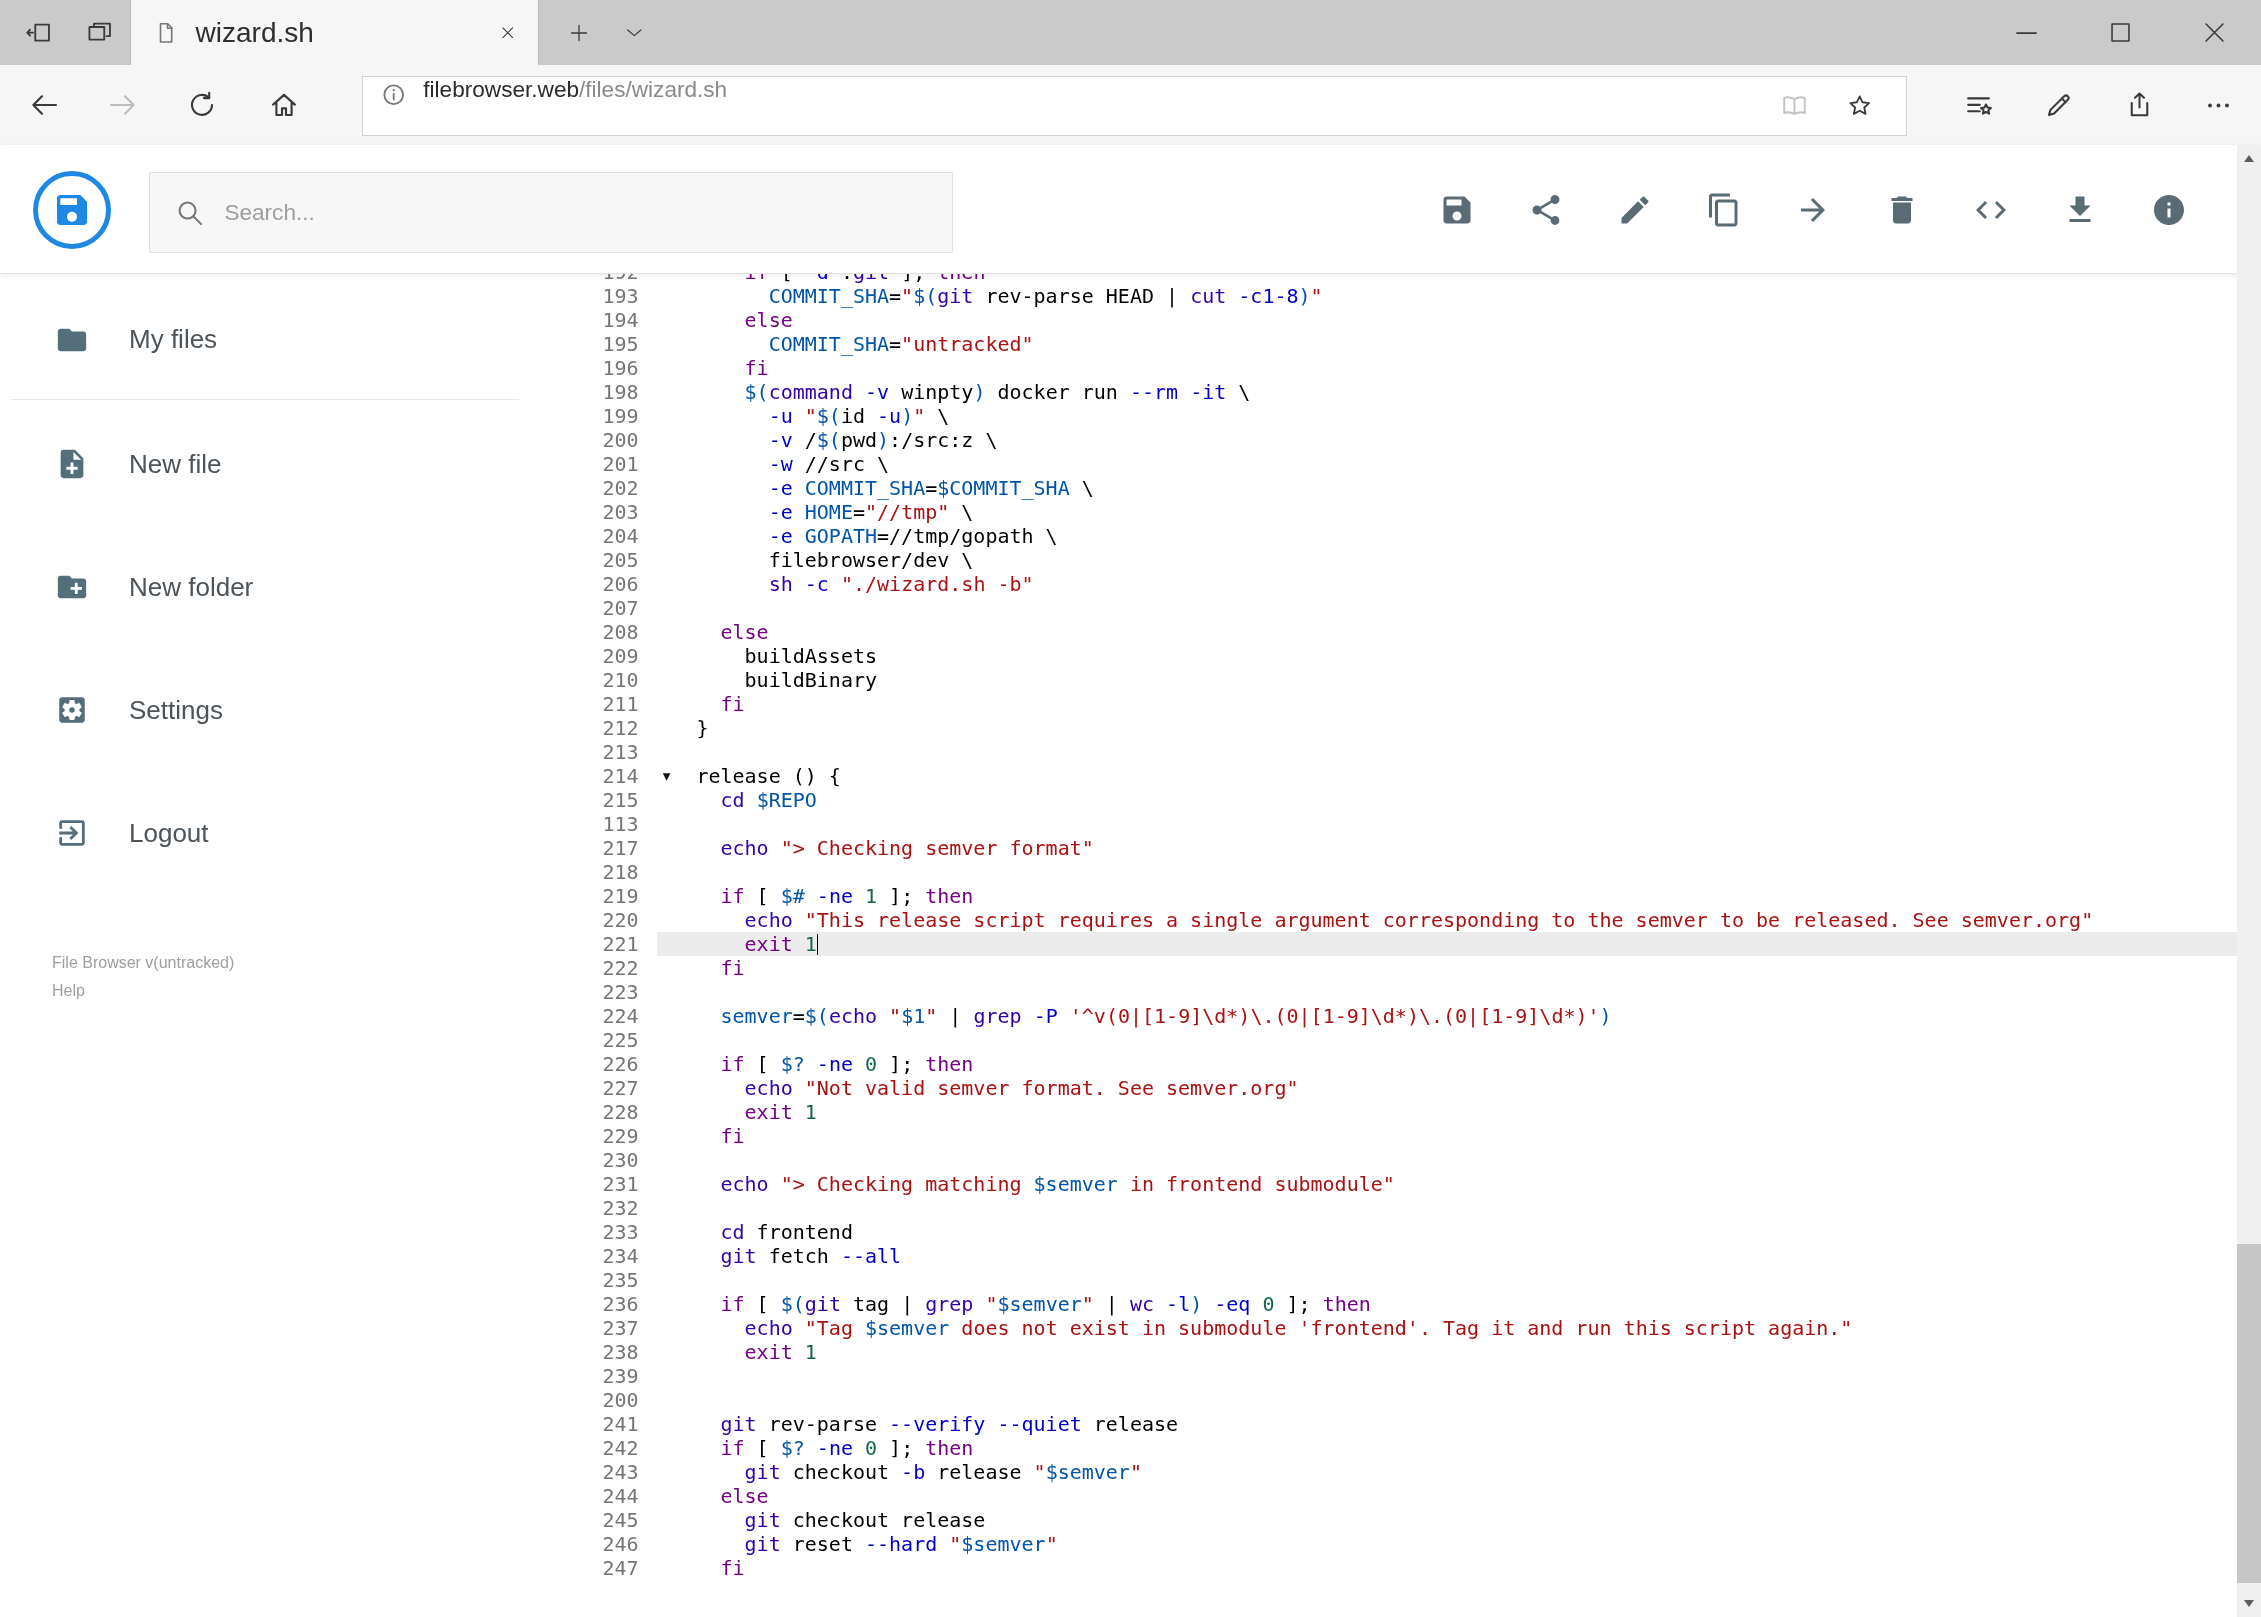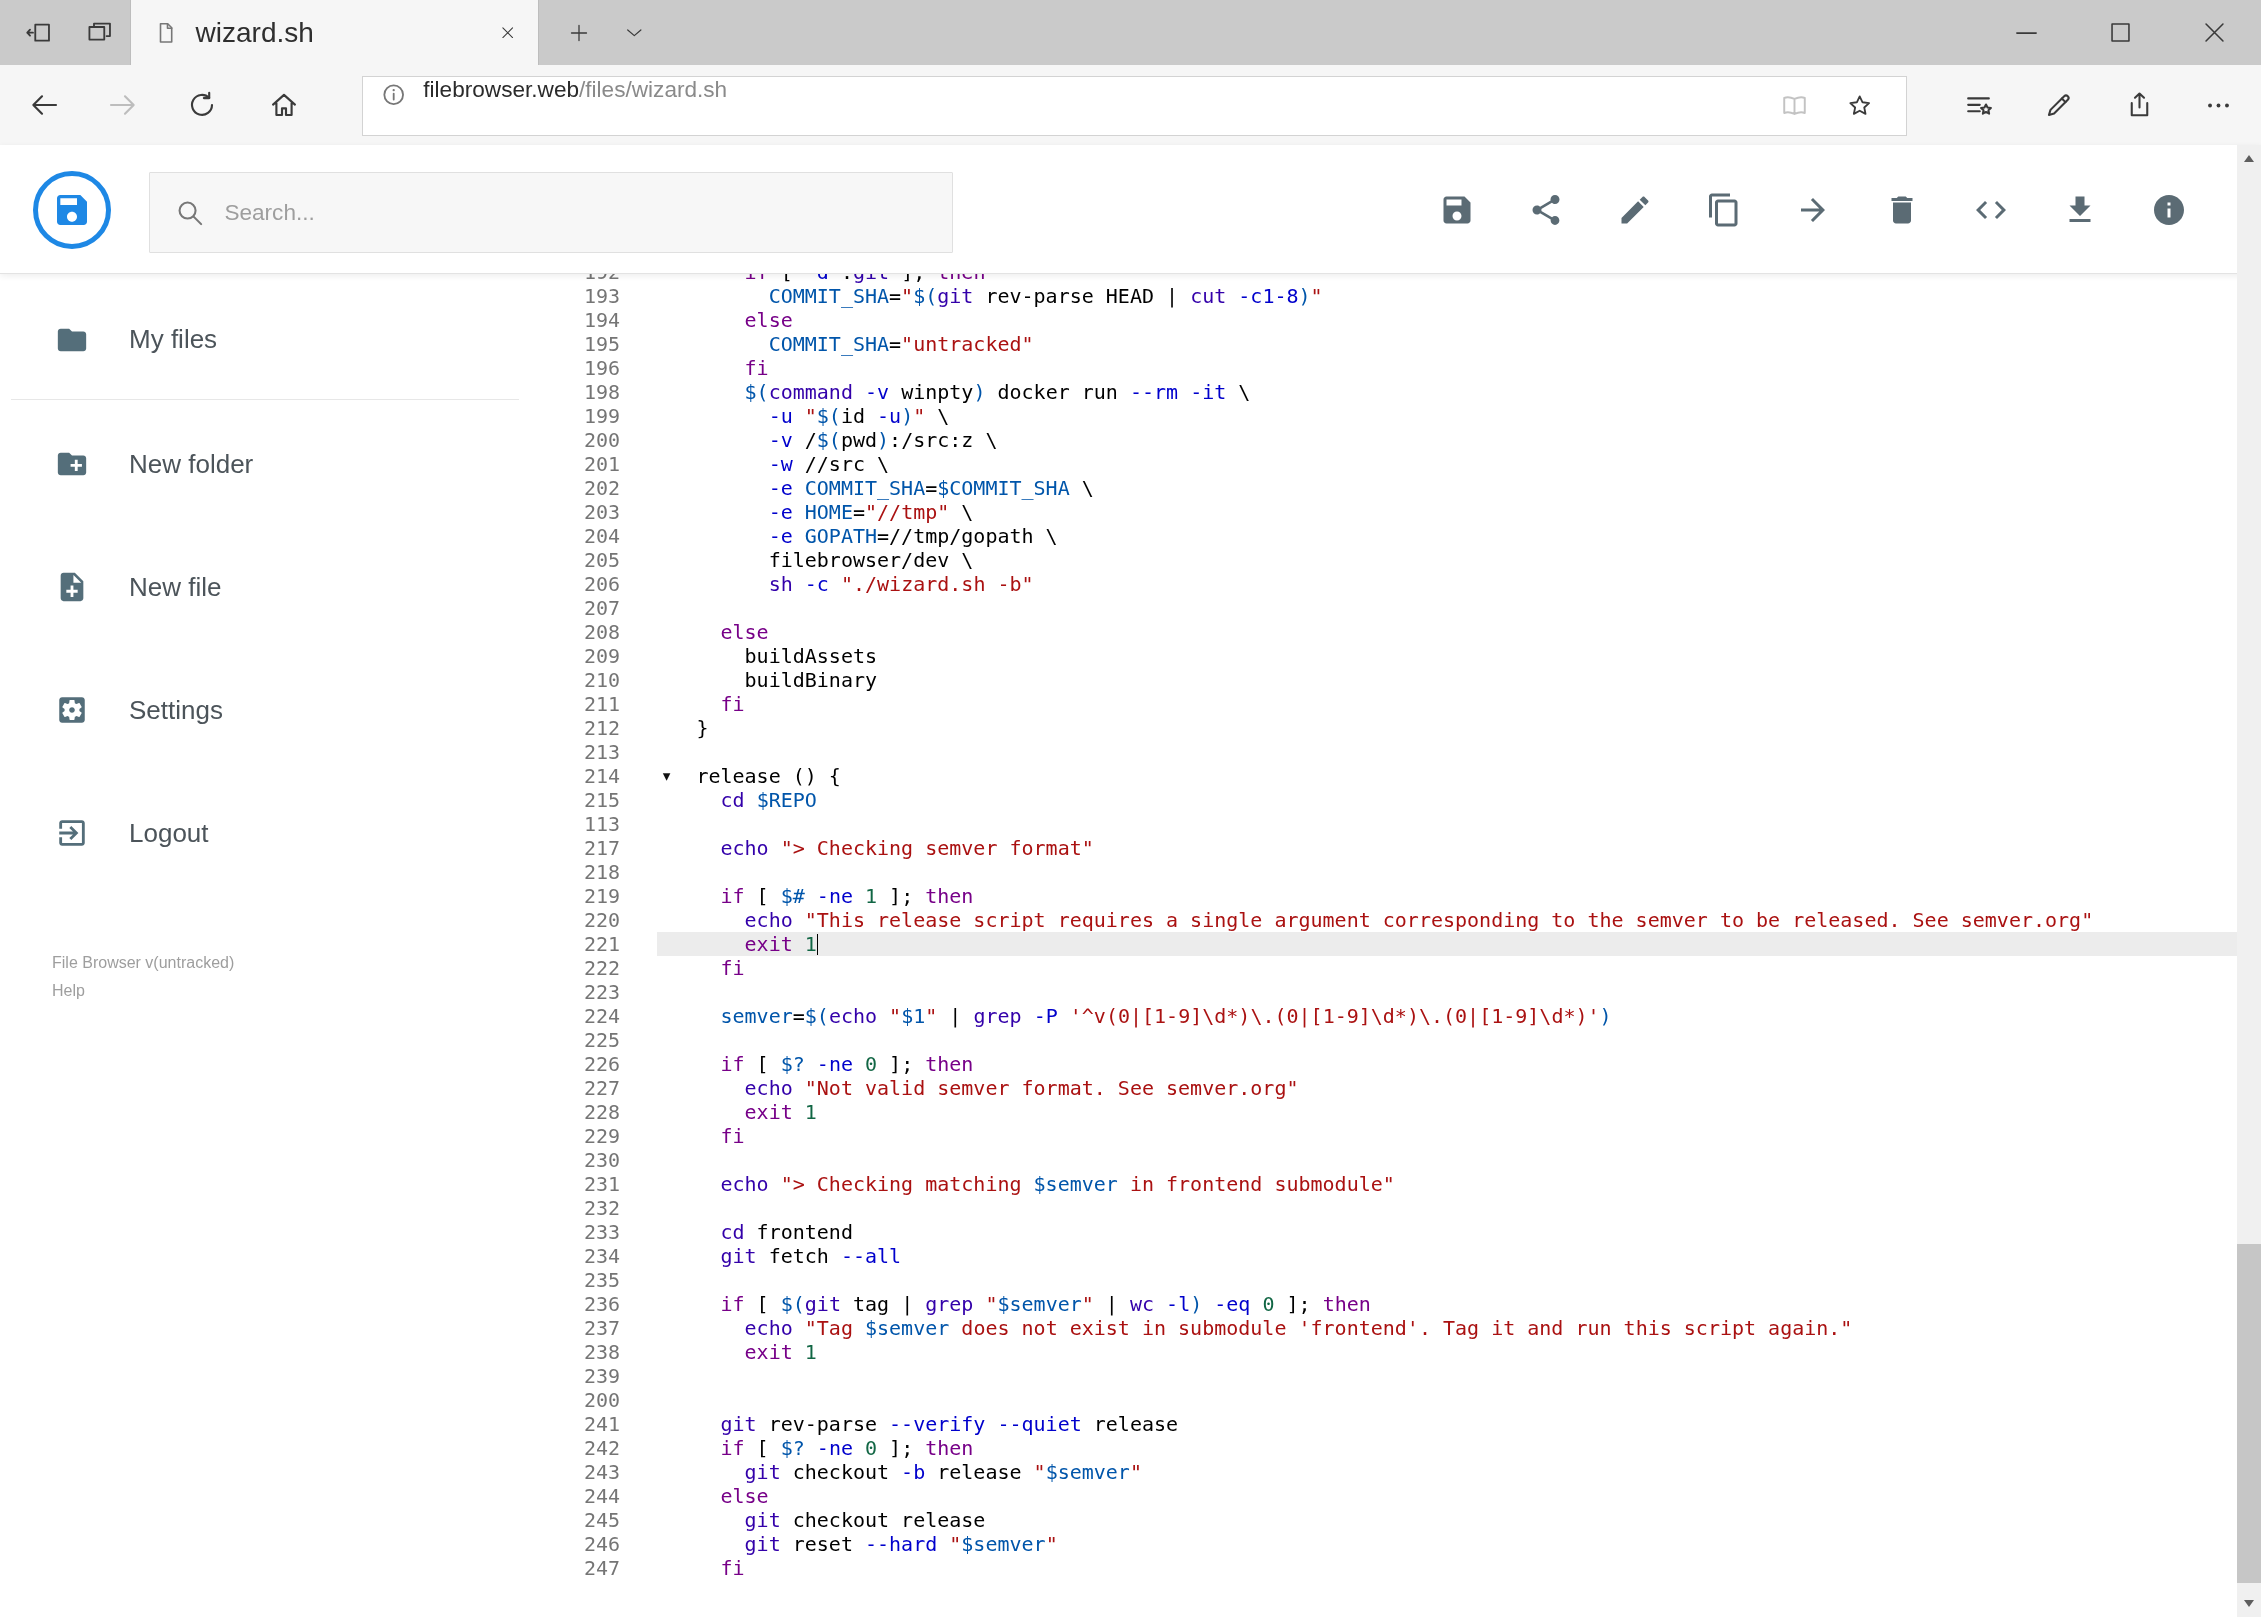--- a/index.html
+++ b/index.html
@@ -54,21 +54,21 @@
   .side-divider{margin:19.4px 65px 0 11.3px;border-top:1.6px solid #e7e7e7}
   .side-divider + .side-item{margin-top:23.4px}
   .side-item svg{width:34px;height:34px;fill:#546e7a;flex:none}
   .side-item span{margin-left:40px;font-size:26px;color:#4c545a}
   .side-footer{position:absolute;left:52px;top:675px;font-size:16px;color:#9e9e9e;line-height:28px}
   .side-footer a{color:#9e9e9e;text-decoration:none;display:block;cursor:pointer}
 
   
   #editor{position:absolute;left:584px;top:274px;right:0;bottom:0;overflow:hidden;background:#fff}
   .code-row{display:flex;height:24px}
-  .gut{width:73px;flex:none;text-align:left;font:20px/24px "DejaVu Sans Mono",monospace;color:#757575}
+  .gut{width:73px;flex:none;text-align:center;font:20px/24px "DejaVu Sans Mono",monospace;color:#757575}
   .fold{width:19.4px;flex:none;text-align:center;font:15.3px/24px "DejaVu Sans",sans-serif;color:#111}
   pre.code{flex:1;margin:0;padding-left:20px;font:20px/24px "DejaVu Sans Mono",monospace;
     color:#000;white-space:pre;font-variant-ligatures:none}
   .code-row.active .fold,.code-row.active pre.code{background:var(--c-active_line_bg,#ececec)}
   .cursor{display:inline-block;width:1.6px;height:21px;background:#000;vertical-align:-3.2px}
   .s{color:var(--c-string,#a11)}
   .k{color:var(--c-keyword,#708)}
   .b{color:var(--c-builtin,#30a)}
   .v{color:var(--c-variable,#05a)}
   .a{color:var(--c-attribute,#00c)}
@@ -275,29 +275,29 @@
   <div>
       <div class="side-item">
         <svg viewBox="0 0 24 24">
           <path d="M10 4H4c-1.1 0-2 .9-2 2v12c0 1.1.9 2 2 2h16c1.1 0 2-.9 2-2V8c0-1.1-.9-2-2-2h-8l-2-2z"></path>
         </svg>
         <span>My files</span>
       </div>
       <div class="side-divider"></div>
       <div class="side-item">
         <svg viewBox="0 0 24 24">
+          <path d="M14 2H6c-1.1 0-2 .9-2 2v16c0 1.1.9 2 2 2h12c1.1 0 2-.9 2-2V8l-6-6zm2 14h-3v3h-2v-3H8v-2h3v-3h2v3h3v2zm-3-7V3.5L18.5 9H13z"></path>
+        </svg>
+        <span>New file</span>
+      </div>
+      <div class="side-item">
+        <svg viewBox="0 0 24 24">
           <path d="M20 6h-8l-2-2H4c-1.1 0-2 .9-2 2v12c0 1.1.9 2 2 2h16c1.1 0 2-.9 2-2V8c0-1.1-.9-2-2-2zm-1 8h-3v3h-2v-3h-3v-2h3V9h2v3h3v2z"></path>
         </svg>
         <span>New folder</span>
-      </div>
-      <div class="side-item">
-        <svg viewBox="0 0 24 24">
-          <path d="M14 2H6c-1.1 0-2 .9-2 2v16c0 1.1.9 2 2 2h12c1.1 0 2-.9 2-2V8l-6-6zm2 14h-3v3h-2v-3H8v-2h3v-3h2v3h3v2zm-3-7V3.5L18.5 9H13z"></path>
-        </svg>
-        <span>New file</span>
       </div>
       <div class="side-item">
         <svg viewBox="0 0 24 24">
           <path d="M12 10c-1.1 0-2 .9-2 2s.9 2 2 2 2-.9 2-2-.9-2-2-2zm7-7H5c-1.1 0-2 .9-2 2v14c0 1.1.9 2 2 2h14c1.1 0 2-.9 2-2V5c0-1.1-.9-2-2-2zm-1.75 9c0 .23-.02.46-.05.68l1.48 1.16c.13.11.17.3.08.45l-1.4 2.42c-.09.15-.27.21-.43.15l-1.74-.7c-.36.28-.76.51-1.18.69l-.26 1.85c-.03.17-.18.3-.35.3h-2.8c-.17 0-.32-.13-.35-.3l-.26-1.85c-.43-.18-.82-.41-1.18-.69l-1.74.7c-.16.06-.34 0-.43-.15l-1.4-2.42c-.09-.15-.05-.34.08-.45l1.48-1.16c-.03-.22-.05-.45-.05-.68s.02-.46.05-.68l-1.48-1.16c-.13-.11-.17-.3-.08-.45l1.4-2.42c.09-.15.27-.21.43-.15l1.74.7c.36-.28.76-.51 1.18-.69l.26-1.85c.03-.17.18-.3.35-.3h2.8c.17 0 .32.13.35.3l.26 1.85c.43.18.82.41 1.18.69l1.74-.7c.16-.06.34 0 .43.15l1.4 2.42c.09.15.05.34-.08.45l-1.48 1.16c.03.22.05.45.05.68z"></path>
         </svg>
         <span>Settings</span>
       </div>
       <div class="side-item">
         <svg viewBox="0 0 24 24">
           <path d="M10.09 15.59L11.5 17l5-5-5-5-1.41 1.41L12.67 11H3v2h9.67l-2.58 2.59zM19 3H5c-1.11 0-2 .9-2 2v4h2V5h14v14H5v-4H3v4c0 1.1.89 2 2 2h14c1.1 0 2-.9 2-2V5c0-1.1-.9-2-2-2z"></path>

